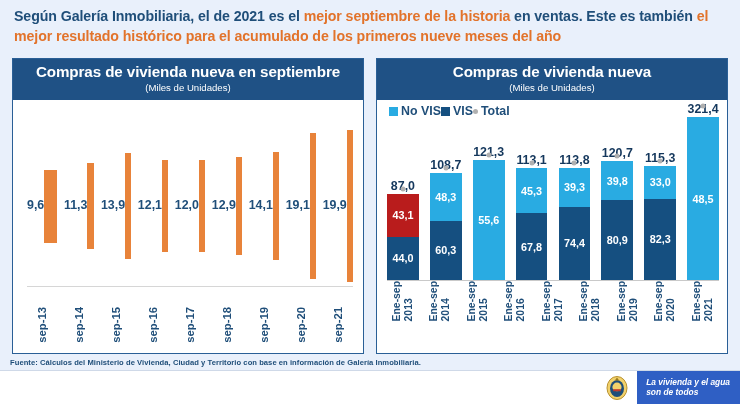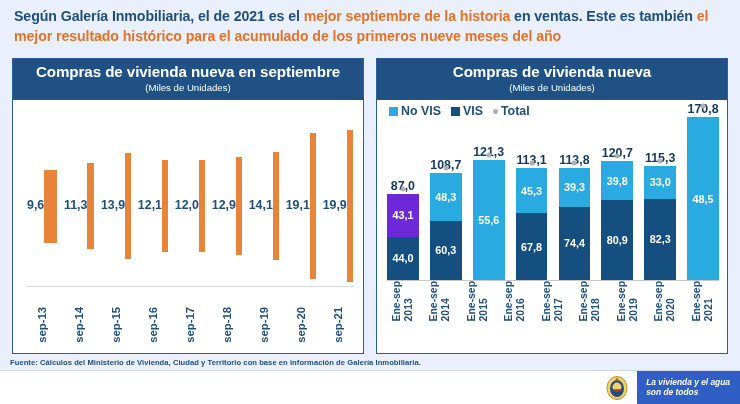--- a/index.html
+++ b/index.html
@@ -127,21 +127,20 @@
     white-space: nowrap;
   }
 
   
   #plot-right { height: 245px; }
   .legend {
     position: absolute;
     left: 12px; top: 4px;
     display: flex;
     align-items: center;
-    gap: 10px;
     font-size: 12.4px;
     font-weight: bold;
     color: #1f4e79;
   }
   .legend .item { display: flex; align-items: center; gap: 3px; }
   .sw {
     width: 9px; height: 9px;
     display: inline-block;
   }
   .sw-total {
@@ -391,21 +390,21 @@
         <div class="item">
           <span class="sw sw-total" style="background: rgb(176, 176, 176); width: 5px; height: 5px; border-radius: 50%;"></span>
           <span>Total</span>
         </div>
       </div>
     <div class="r-axis"></div>
     <div class="r-bars" id="right-bars">
         <div class="r-col">
           <div class="r-total">87,0</div>
           <div class="r-stack" style="height: 48.3333%;">
-            <div class="seg seg-novis" style="background: #6d28d9; flex: 43.1 1 0%;">43,1</div>
+            <div class="seg seg-novis" style="background: #b91c1c; flex: 43.1 1 0%;">43,1</div>
             <div class="seg seg-vis" style="background: rgb(21, 79, 128); flex: 44 1 0%;">44,0</div>
           </div>
           <div class="dot" style="bottom: 86.0333px;"></div>
         </div>
         <div class="r-col">
           <div class="r-total">108,7</div>
           <div class="r-stack" style="height: 60.3889%;">
             <div class="seg seg-novis" style="background: rgb(41, 171, 226); flex: 48.3 1 0%;">48,3</div>
             <div class="seg seg-vis" style="background: rgb(21, 79, 128); flex: 60.3 1 0%;">60,3</div>
           </div>
@@ -444,21 +443,21 @@
         </div>
         <div class="r-col">
           <div class="r-total">115,3</div>
           <div class="r-stack" style="height: 64.0556%;">
             <div class="seg seg-novis" style="background: rgb(41, 171, 226); flex: 33 1 0%;">33,0</div>
             <div class="seg seg-vis" style="background: rgb(21, 79, 128); flex: 82.3 1 0%;">82,3</div>
           </div>
           <div class="dot" style="bottom: 114.019px;"></div>
         </div>
         <div class="r-col">
-          <div class="r-total">170,8</div>
+          <div class="r-total">321,4</div>
           <div class="r-stack" style="height: 94.8889%;">
             <div class="seg seg-novis" style="background: rgb(41, 171, 226); flex: 48.5 1 0%;">48,5</div>
           </div>
           <div class="dot" style="bottom: 168.902px;"></div>
         </div>
       </div>
     <div class="r-labels" id="right-labels">
         <div class="r-lab">
           <span>Ene-sep
 2013</span>

